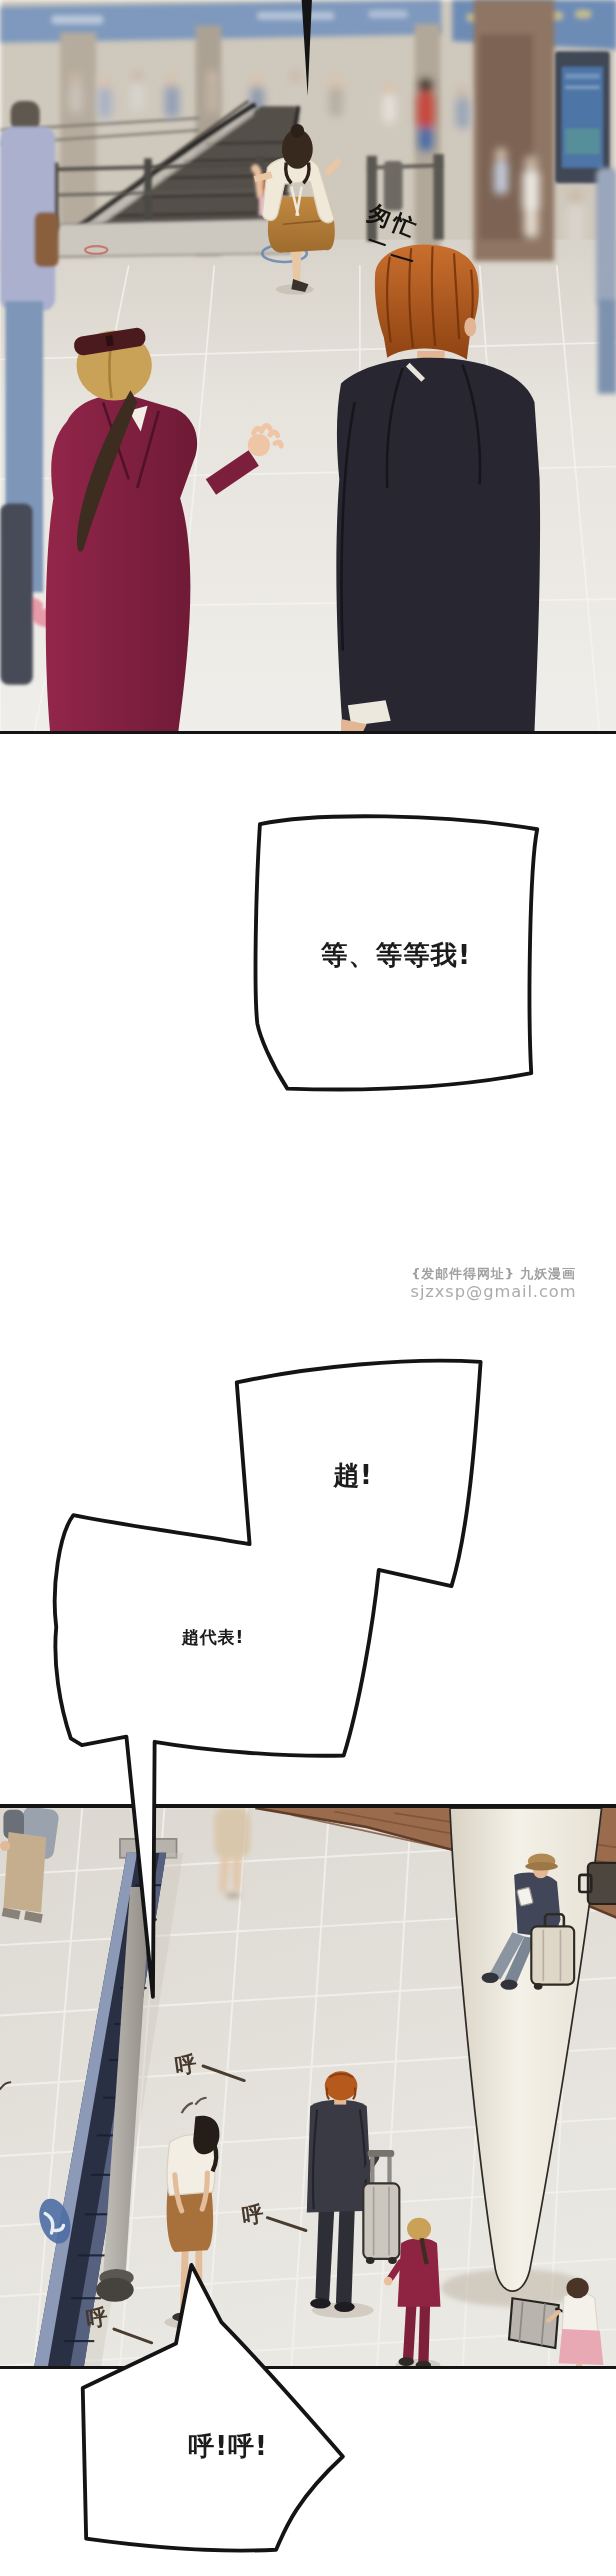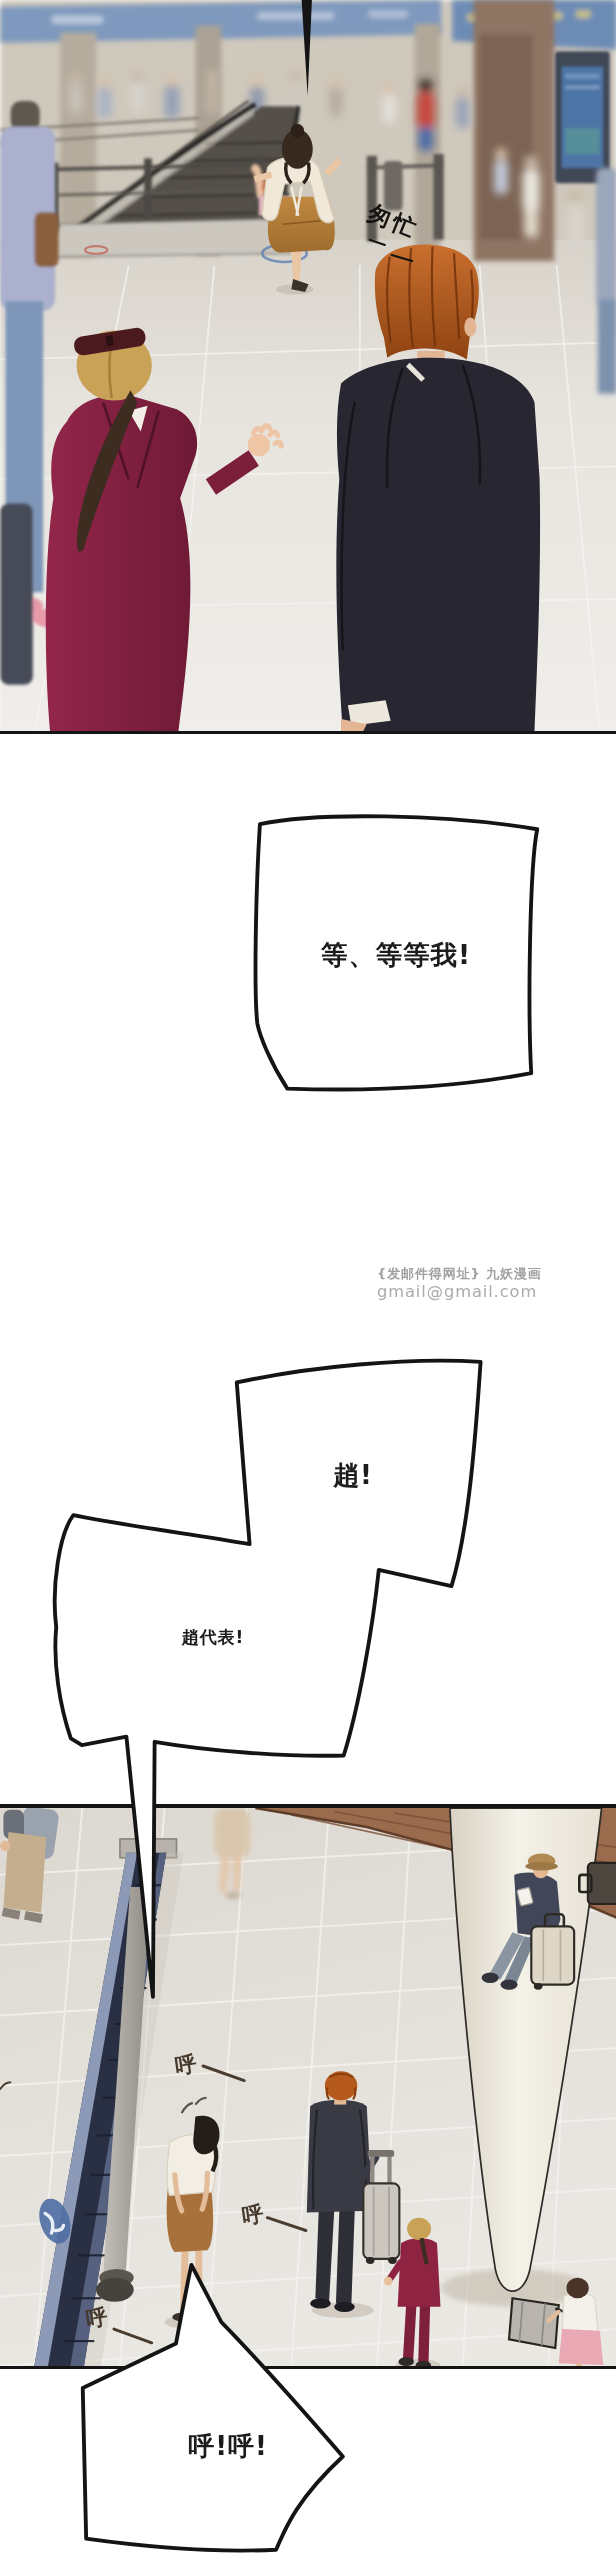--- a/index.html
+++ b/index.html
@@ -6,21 +6,21 @@
   .page{position:relative;width:617px;height:2576px;background:#ffffff;overflow:hidden;
         font-family:"DejaVu Sans","Liberation Sans",sans-serif;}
   .abs{position:absolute;}
   .panel{position:absolute;left:0;width:617px;overflow:hidden;}
   #panel1{top:0;height:731px;border-bottom:3.4px solid #141414;}
   #panel2{top:1804px;height:558px;border-top:4.3px solid #141414;border-bottom:3.4px solid #141414;}
   svg{display:block;}
   .bubble-text{position:absolute;color:#1c1c1c;font-weight:600;letter-spacing:0.9px;
                white-space:nowrap;transform:translate(-50%,-50%);z-index:30;}
   .sfx{position:absolute;font-weight:700;white-space:nowrap;z-index:25;}
-  .watermark{position:absolute;text-align:left;color:#a0a0a0;line-height:1.25;z-index:5;}
+  .watermark{position:absolute;text-align:center;color:#a0a0a0;line-height:1.25;z-index:5;}
   .wm1{font-size:13px;font-weight:700;letter-spacing:0.9px;}
   .wm2{font-size:16.3px;font-weight:400;color:#ababab;letter-spacing:0.9px;}
   .bubble-svg{position:absolute;z-index:20;}
 </style>
 </head>
 <body>
 
 <div class="page">
 
   <div class="panel" id="panel1">
@@ -271,21 +271,21 @@
     </svg>
   </div>
 
   <svg class="bubble-svg" style="left:247px;top:807px;" width="298" height="291" viewBox="288 942 348 340">
     <path d="M303,962 C370,948 520,950 627,968 C618,1012 616,1180 620,1253 C520,1272 420,1274 335,1271 C315,1240 303,1210 300,1195 C296,1160 298,1040 303,962 Z" fill="#ffffff" stroke="#141414" stroke-width="4.5" stroke-linejoin="round"></path>
   </svg>
   <div class="bubble-text" style="left:396px;top:955px;font-size:26.5px;">等、等等我!</div>
 
   <div class="watermark" style="left:377px;top:1266px;width:233px;">
     <div class="wm1">{发邮件得网址} 九妖漫画</div>
-    <div class="wm2">gmail@gmail.com</div>
+    <div class="wm2">sjzxsp@gmail.com</div>
   </div>
 
   <div class="panel" id="panel2">
     <svg width="617" height="558" viewBox="0 0 720 651">
       <defs>
         <filter id="g1" x="-20%" y="-20%" width="140%" height="140%">
             <feGaussianBlur stdDeviation="1.5"></feGaussianBlur>
           </filter>
         <filter id="g2" x="-20%" y="-20%" width="140%" height="140%">
             <feGaussianBlur stdDeviation="3"></feGaussianBlur>

